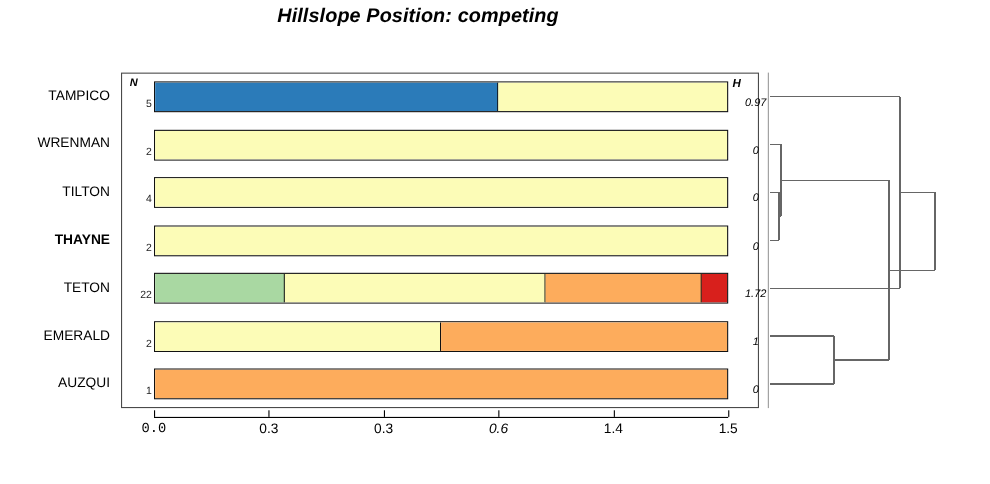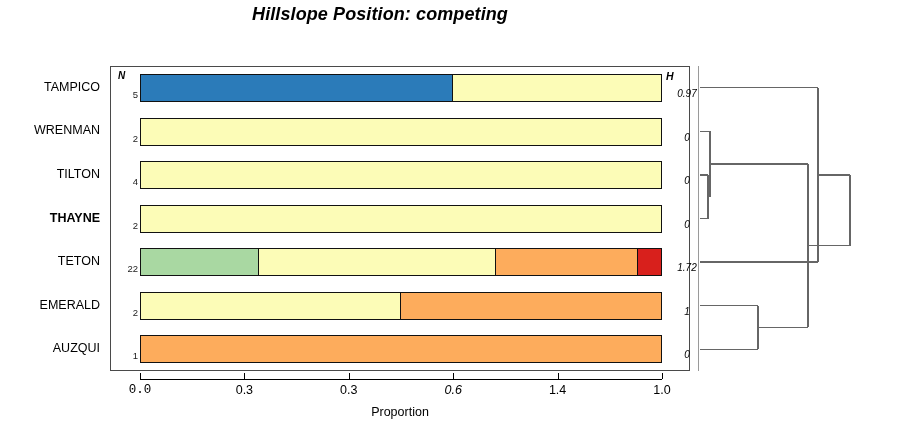--- a/index.html
+++ b/index.html
@@ -302,23 +302,22 @@
       <div class="xticklabel" style="left: 140px; font-family: Liberation Mono, monospace;">0.0</div>
       <div class="xtick" style="left: 244.4px;"></div>
       <div class="xticklabel" style="left: 244.4px;">0.3</div>
       <div class="xtick" style="left: 348.8px;"></div>
       <div class="xticklabel" style="left: 348.8px;">0.3</div>
       <div class="xtick" style="left: 453.2px;"></div>
       <div class="xticklabel" style="left: 453.2px; font-style: italic;">0.6</div>
       <div class="xtick" style="left: 557.6px;"></div>
       <div class="xticklabel" style="left: 557.6px;">1.4</div>
       <div class="xtick" style="left: 662px;"></div>
-      <div class="xticklabel" style="left: 662px;">1.0</div>
+      <div class="xticklabel" style="left: 662px;">1.5</div>
     </div>
-  <div class="xaxis-title">Proportion</div>
 
   <div class="divider"></div>
 
   <div class="dendro">
     <svg width="202" height="305" viewBox="0 0 202 305">
       <g id="dendro-lines" fill="none" stroke="#666666" stroke-width="1.4" shape-rendering="crispEdges">
           <line x1="2" y1="108.92857142857142" x2="10" y2="108.92857142857142"></line>
           <line x1="2" y1="152.5" x2="10" y2="152.5"></line>
           <line x1="10" y1="108.92857142857142" x2="10" y2="152.5"></line>
           <line x1="2" y1="65.35714285714286" x2="12" y2="65.35714285714286"></line>

